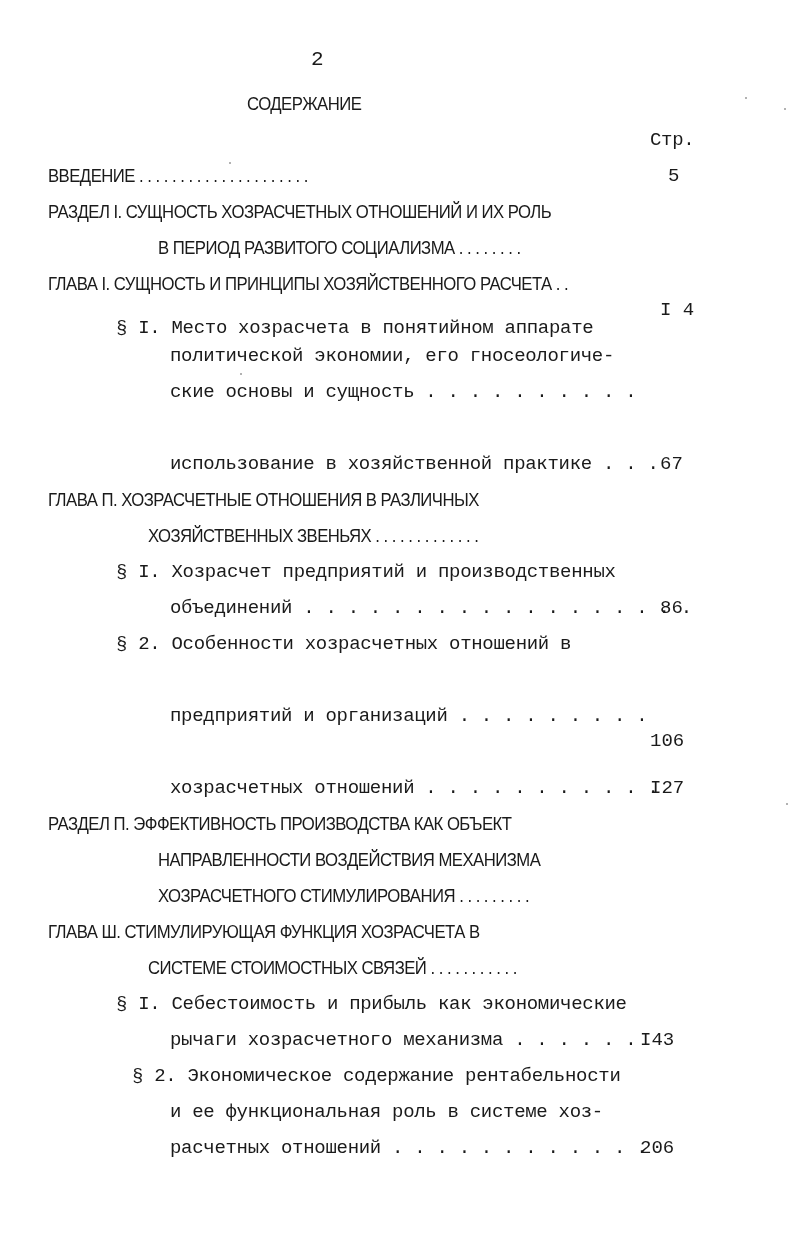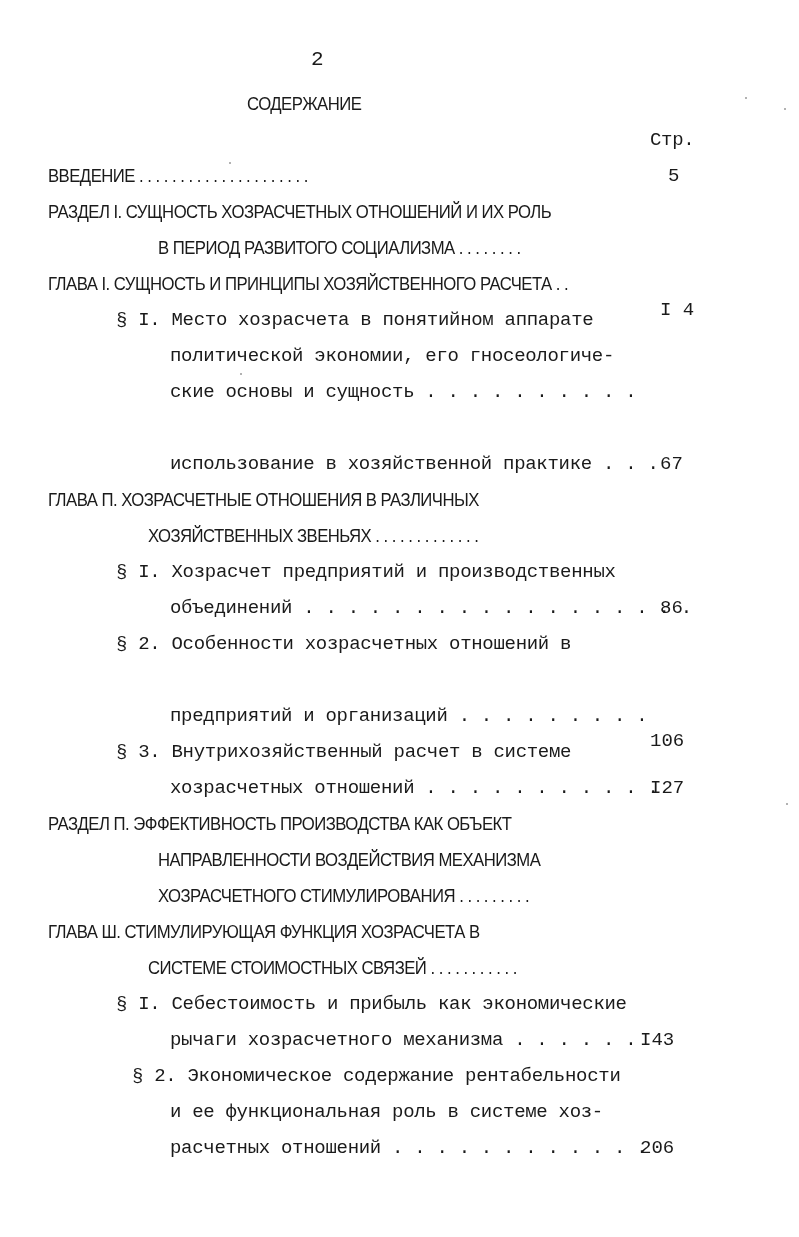--- a/index.html
+++ b/index.html
@@ -28,39 +28,38 @@
 
   <div class="ln caps" style="left:48px; top:164px;">ВВЕДЕНИЕ . . . . . . . . . . . . . . . . . . . . .</div>
   <div class="pn" style="left:668px; top:164px;">5</div>
 
   <div class="ln caps" style="left:48px; top:200px;">РАЗДЕЛ I. СУЩНОСТЬ ХОЗРАСЧЕТНЫХ ОТНОШЕНИЙ И ИХ РОЛЬ</div>
   <div class="ln caps" style="left:158px; top:236px;">В ПЕРИОД РАЗВИТОГО СОЦИАЛИЗМА . . . . . . . .</div>
 
   <div class="ln caps" style="left:48px; top:272px;">ГЛАВА I. СУЩНОСТЬ И ПРИНЦИПЫ ХОЗЯЙСТВЕННОГО РАСЧЕТА . .</div>
   <div class="pn" style="left:660px; top:298px;">I 4</div>
 
-  <div class="ln" style="left:116px; top:308px;">§ I. Место хозрасчета в понятийном аппарате</div>
+  <div class="ln" style="left:116px; top:316px;">§ I. Место хозрасчета в понятийном аппарате</div>
   <div class="ln" style="left:170px; top:380px;">ские основы и сущность . . . . . . . . . .</div>
   <div class="ln" style="left:170px; top:344px;">политической экономии, его гносеологиче-</div>
 
   <div class="ln" style="left:170px; top:452px;">использование в хозяйственной практике . . .</div>
   <div class="pn" style="left:660px; top:452px;">67</div>
 
   <div class="ln caps" style="left:48px; top:488px;">ГЛАВА П. ХОЗРАСЧЕТНЫЕ ОТНОШЕНИЯ В РАЗЛИЧНЫХ</div>
   <div class="ln caps" style="left:148px; top:524px;">ХОЗЯЙСТВЕННЫХ ЗВЕНЬЯХ . . . . . . . . . . . . .</div>
 
   <div class="ln" style="left:116px; top:560px;">§ I. Хозрасчет предприятий и производственных</div>
   <div class="ln" style="left:170px; top:596px;">объединений . . . . . . . . . . . . . . . . . .</div>
   <div class="pn" style="left:660px; top:596px;">86</div>
 
   <div class="ln" style="left:116px; top:632px;">§ 2. Особенности хозрасчетных отношений в</div>
   <div class="ln" style="left:170px; top:704px;">предприятий и организаций . . . . . . . . .</div>
   <div class="pn" style="left:650px; top:729px;">106</div>
 
-  <div class="ln" style="left:116px; top:740px;">§ 3. Внутрихозяйственный расчет в системе</div>
   <div class="ln" style="left:170px; top:776px;">хозрасчетных отношений . . . . . . . . . . .</div>
   <div class="pn" style="left:650px; top:776px;">I27</div>
 
   <div class="ln caps" style="left:48px; top:812px;">РАЗДЕЛ П. ЭФФЕКТИВНОСТЬ ПРОИЗВОДСТВА КАК ОБЪЕКТ</div>
   <div class="ln caps" style="left:158px; top:848px;">НАПРАВЛЕННОСТИ ВОЗДЕЙСТВИЯ МЕХАНИЗМА</div>
   <div class="ln caps" style="left:158px; top:884px;">ХОЗРАСЧЕТНОГО СТИМУЛИРОВАНИЯ . . . . . . . . .</div>
 
   <div class="ln caps" style="left:48px; top:920px;">ГЛАВА Ш. СТИМУЛИРУЮЩАЯ ФУНКЦИЯ ХОЗРАСЧЕТА В</div>
   <div class="ln caps" style="left:148px; top:956px;">СИСТЕМЕ СТОИМОСТНЫХ СВЯЗЕЙ . . . . . . . . . . .</div>
 

